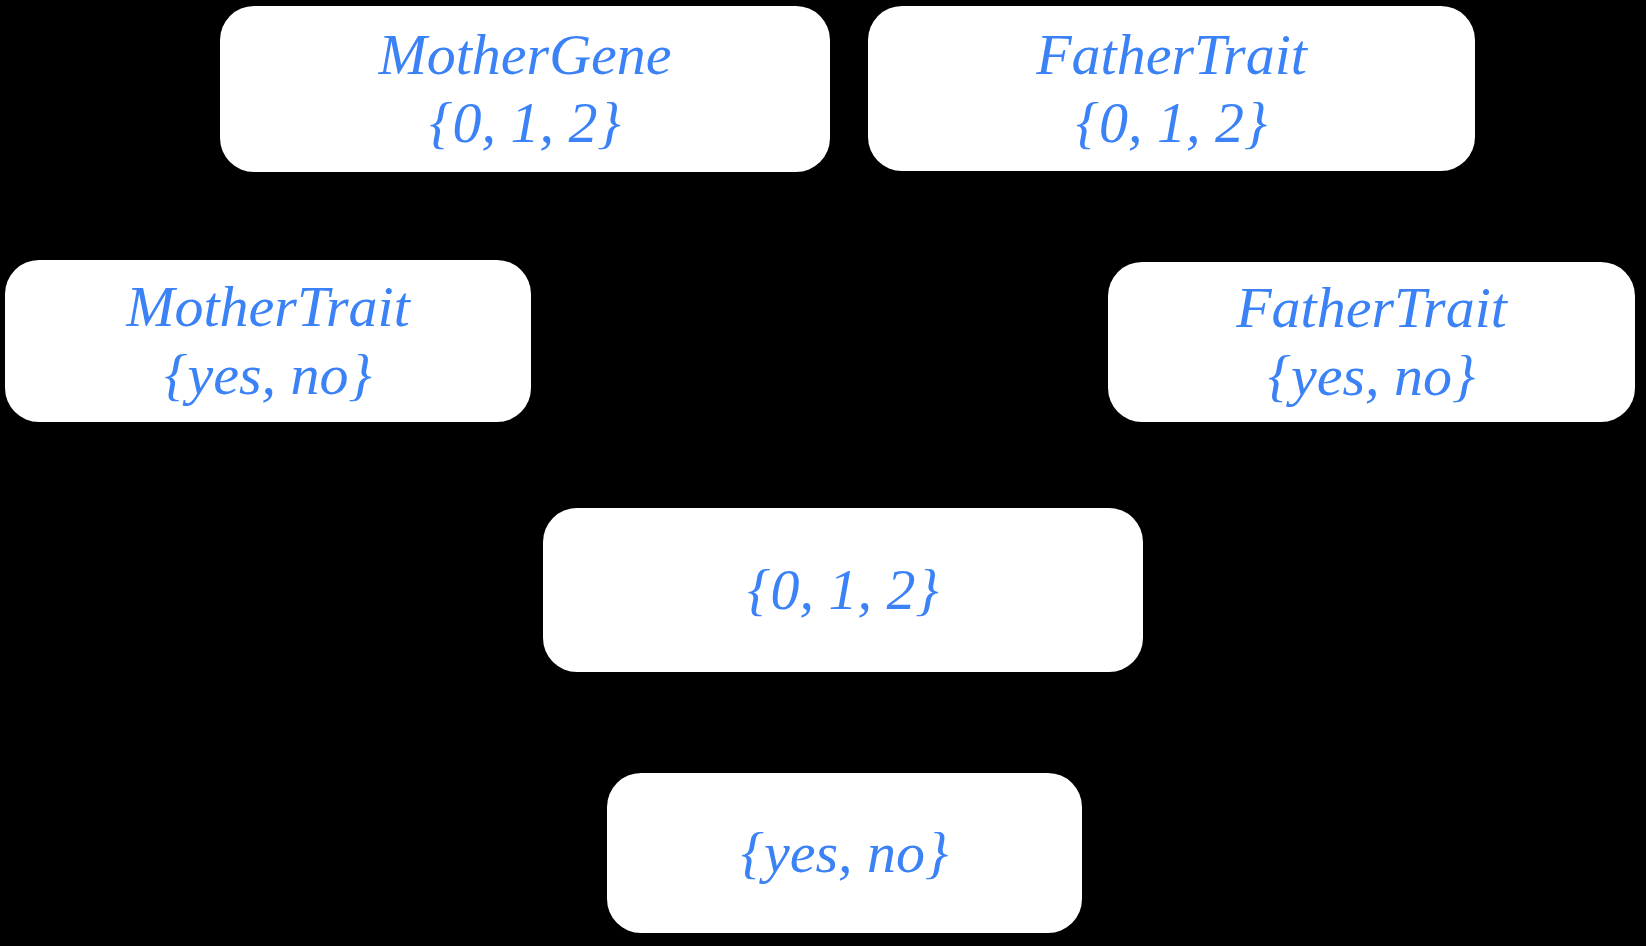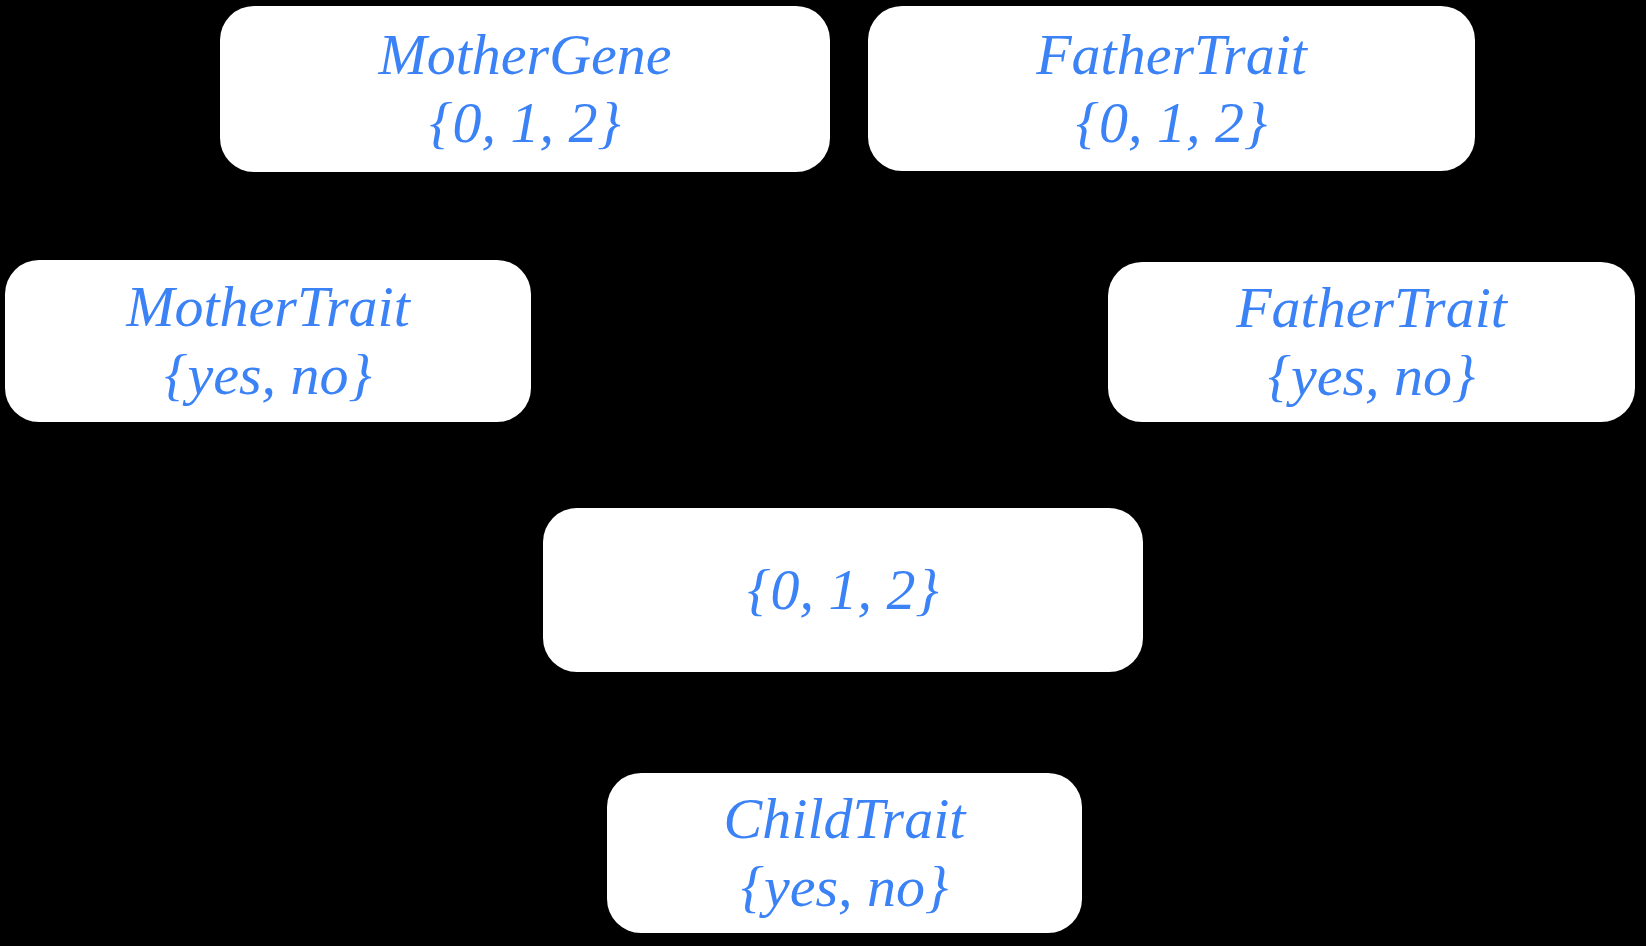--- a/index.html
+++ b/index.html
@@ -57,17 +57,16 @@
   <div class="node" style="left:1108px; top:262px; width:527px; height:160px;">
     <span class="line">FatherTrait</span>
     <span class="line">{yes, no}</span>
   </div>
 
   <div class="node" style="left:543px; top:508px; width:600px; height:164px;">
     <span class="line">{0, 1, 2}</span>
   </div>
 
   <div class="node" style="left:607px; top:773px; width:475px; height:160px;">
-    <span class="line">ChildTrait</span>
     <span class="line">{yes, no}</span>
   </div>
 
 </div>
 
 </body></html>

